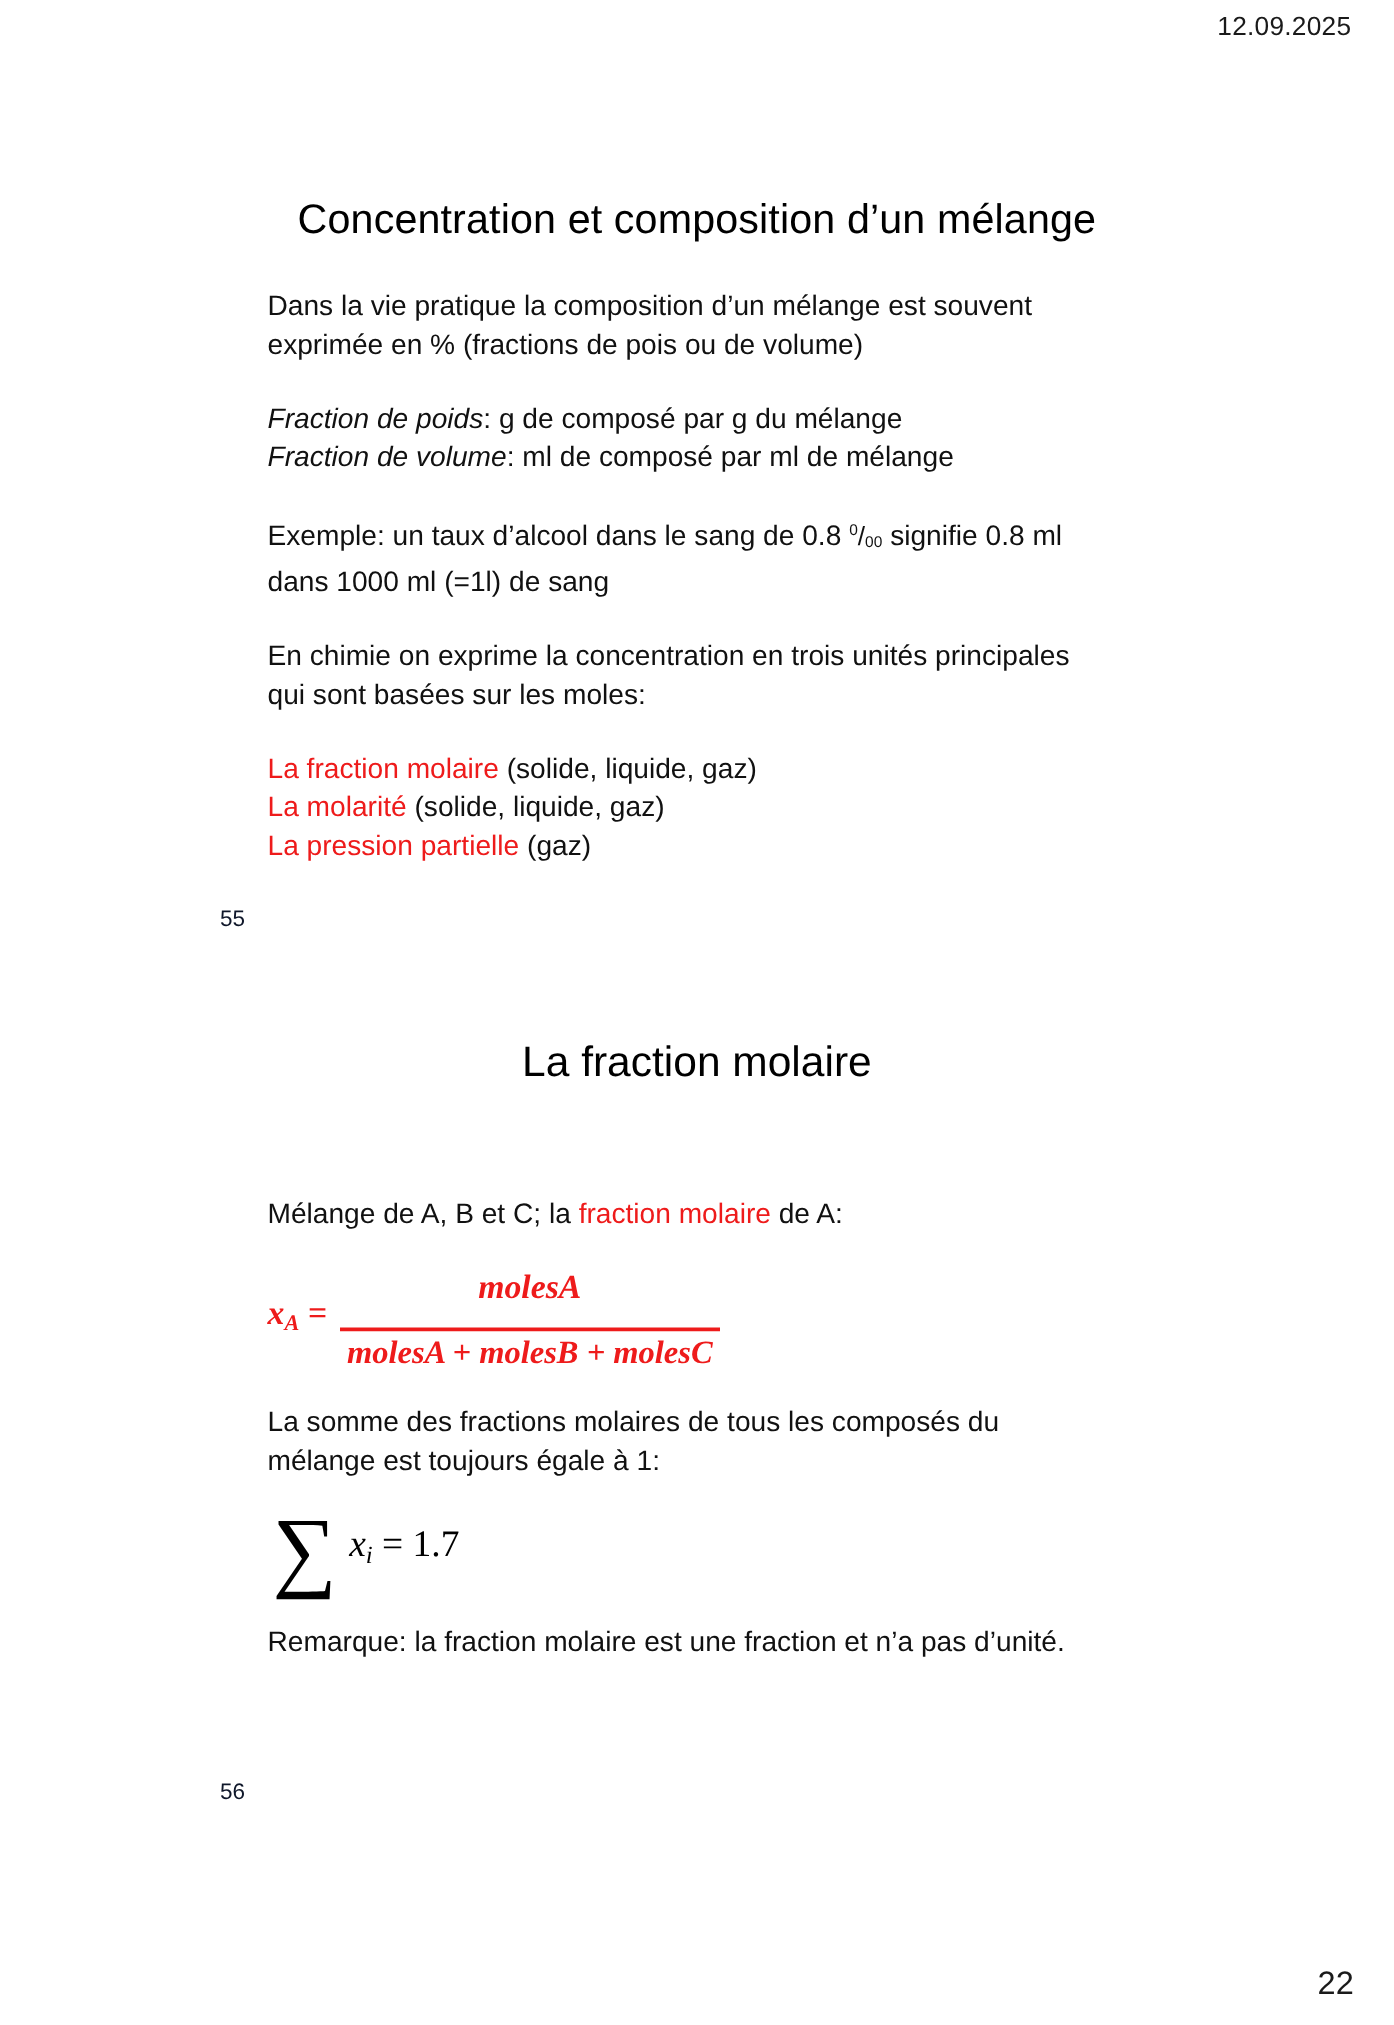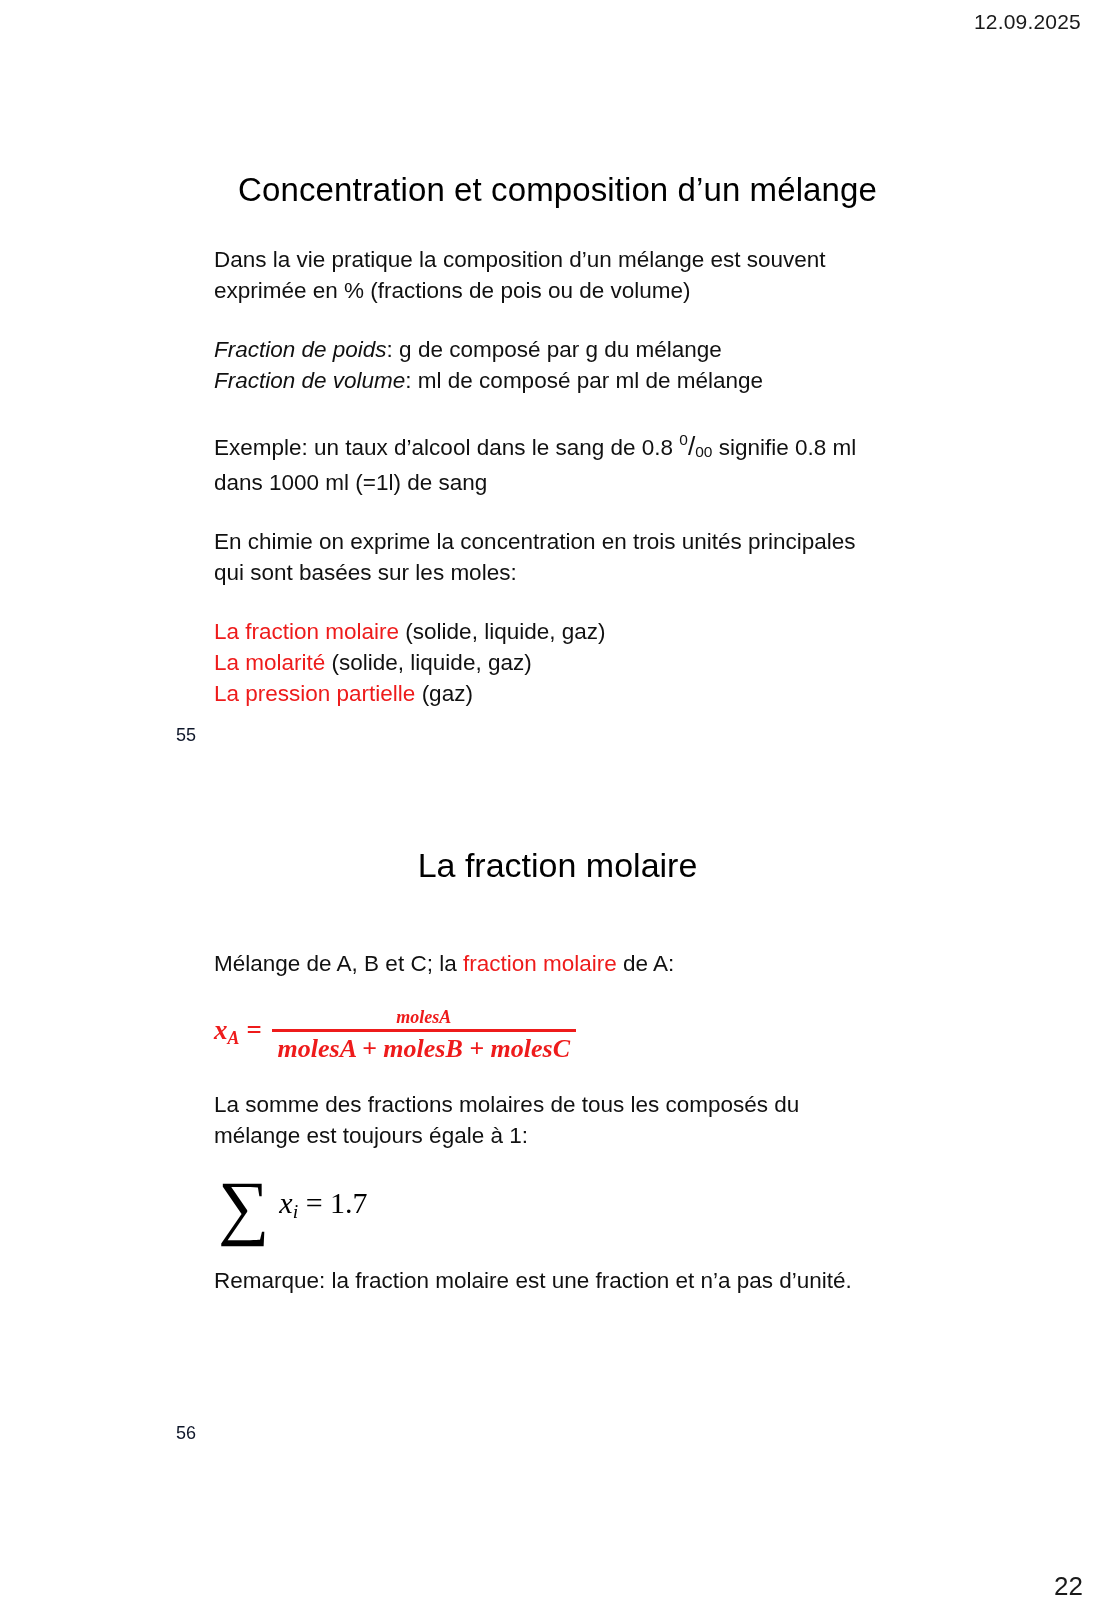--- a/index.html
+++ b/index.html
@@ -39,52 +39,52 @@
     width: 1115px;
   }
   .slide-1 { top: 155px; }
   .slide-2 { top: 830px; }
 
   .slide-title {
     text-align: center;
     font-size: 33px;
     font-weight: normal;
     color: #000000;
-    margin: 15px;
+    margin: 0;
     padding: 0 120px;
     line-height: 1.2;
   }
   .slide-1 .slide-title { letter-spacing: 0.1px; }
   .slide-2 .slide-title { font-size: 34px; }
 
   .slide-body {
     margin-top: 34px;
     padding-left: 214px;
     padding-right: 60px;
     font-size: 22.5px;
     line-height: 31px;
     color: #111111;
   }
-  .slide-2 .slide-body { margin-top: 62px; }
+  .slide-2 .slide-body { margin-top: 84px; }
 
   .para {
     margin: 0 0 28px 0;
   }
   .para.tight { margin-bottom: 0; }
   .line { display: block; white-space: nowrap; }
 
   .italic { font-style: italic; }
   .red { color: #EE1B1B; }
 
   
   .permille {
     display: inline-block;
     position: relative;
     white-space: nowrap;
-    font-size: 25px;
+    font-size: 20px;
     vertical-align: baseline;
     text-align: right;
   }
   .permille .num {
     font-size: 0.62em;
     vertical-align: 0.62em;
   }
   .permille .slash {
     font-size: 1.05em;
   }
@@ -127,22 +127,22 @@
     font-size: 0.66em;
     vertical-align: -0.28em;
   }
   .fraction {
     display: inline-flex;
     flex-direction: column;
     align-items: center;
     text-align: center;
   }
   .fraction .numer {
-    font-size: 18px;
-    padding: 0 14px 2px 14px;
+    font-size: 27px;
+    padding: 0 14px 18px 14px;
     line-height: 1.12;
     font-family: Liberation Serif, serif;
   }
   .fraction .rule {
     width: 100%;
     height: 3px;
     background: #EE1B1B;
   }
   .fraction .denom {
     font-size: 26px;

